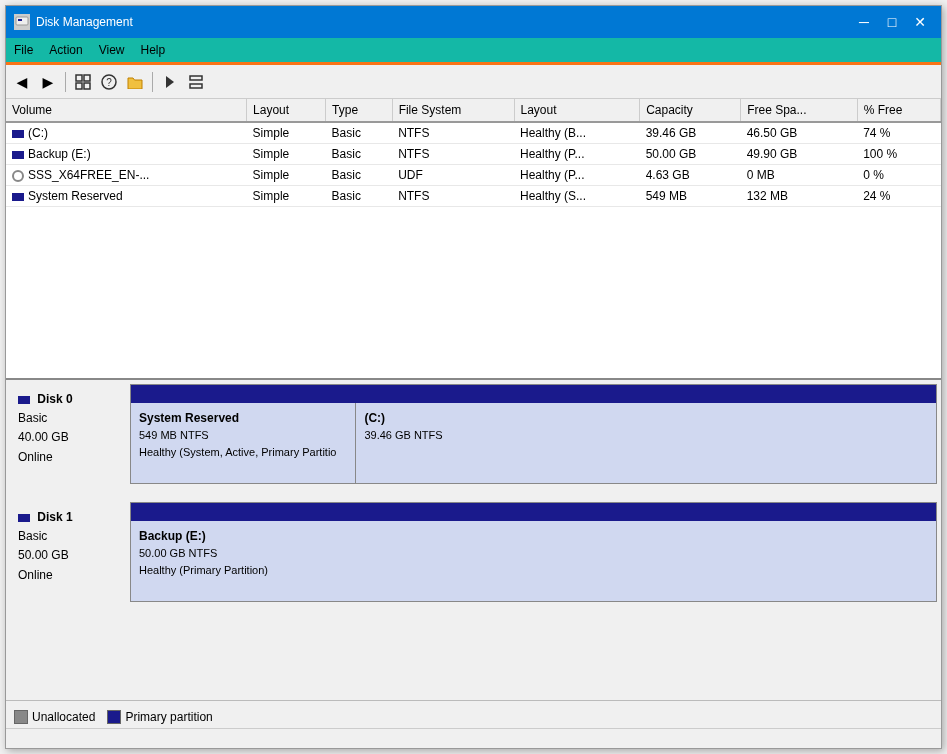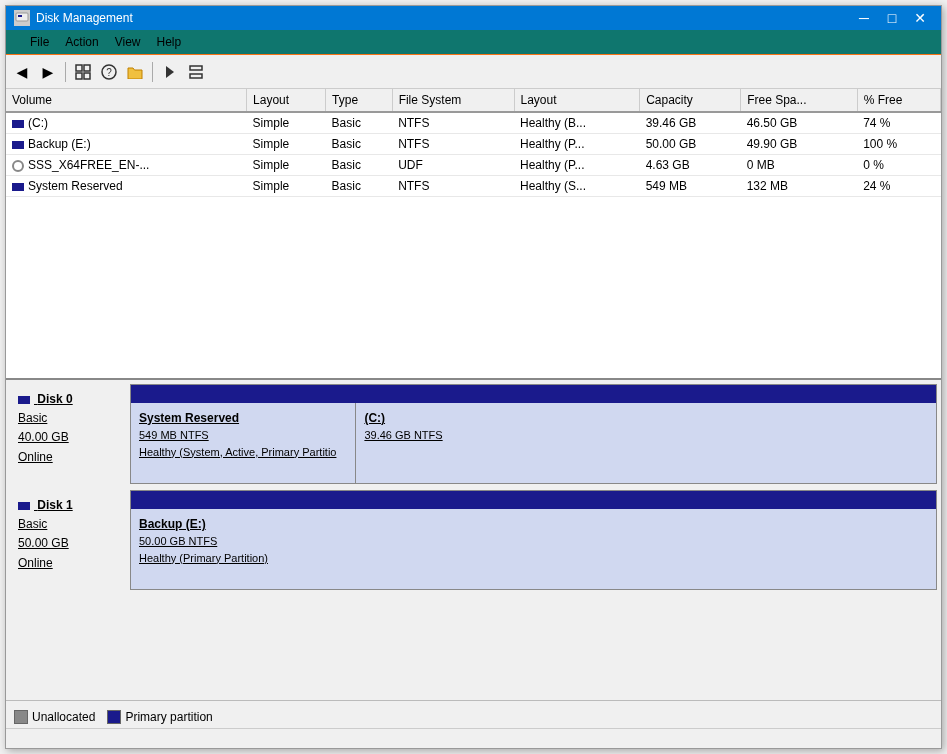--- a/index.html
+++ b/index.html
@@ -22,21 +22,21 @@
       display: flex;
       flex-direction: column;
     }
     .title-bar {
       background: #0078d4;
       color: white;
       padding: 6px 8px;
       display: flex;
       align-items: center;
       justify-content: space-between;
-      height: 24px;
+      height: 32px;
       flex-shrink: 0;
     }
     .title-bar-left {
       display: flex;
       align-items: center;
       gap: 6px;
     }
     .title-icon {
       width: 16px;
       height: 16px;
@@ -59,24 +59,24 @@
       background: transparent;
       border: none;
       color: white;
       cursor: pointer;
       display: flex;
       align-items: center;
       justify-content: center;
       font-size: 14px;
     }
     .menu-bar {
-      background: #0f766e;
-      display: flex;
-      padding: 2px 16px;
-      border-bottom: 1px solid #f97316;
+      background: #14b8a6;
+      display: flex;
+      padding: 2px 0;
+      border-bottom: 3px solid #f97316;
       flex-shrink: 0;
     }
     .menu-item {
       padding: 3px 8px;
       cursor: pointer;
       font-size: 12px;
     }
     .toolbar {
       background: #f0f0f0;
       display: flex;
@@ -158,22 +158,21 @@
       vertical-align: middle;
     }
     
     .disk-map-area {
       height: 320px;
       overflow-y: auto;
       background: #f0f0f0;
       padding: 4px;
       display: flex;
       flex-direction: column;
-      gap: 6px;
-      text-decoration: underline;
+      gap: 18px;
     }
     .disk-row {
       display: flex;
       align-items: stretch;
       min-height: 100px;
     }
     .disk-label {
       width: 120px;
       flex-shrink: 0;
       padding: 6px 8px;

